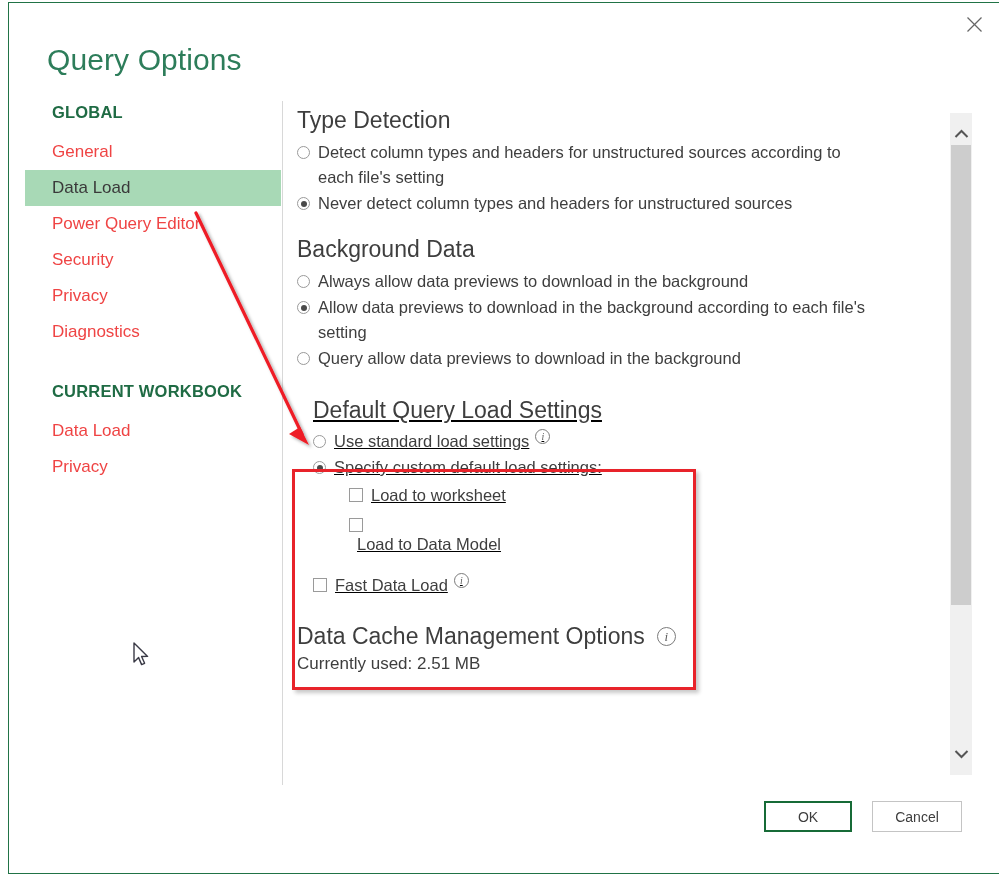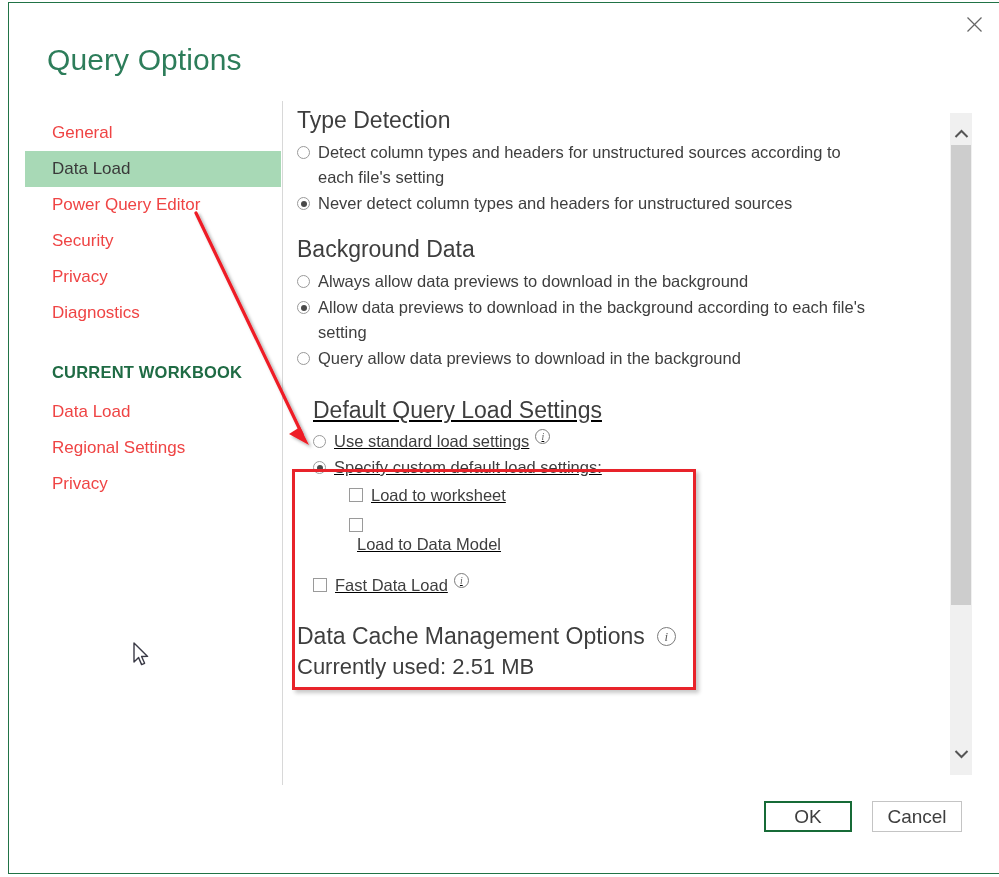--- a/index.html
+++ b/index.html
@@ -197,21 +197,21 @@
     width: 20px; height: 460px;
     background: #cdcdcd;
     cursor: pointer;
   }
 
   
   .btn {
     position: absolute;
     height: 31px;
     background: #ffffff;
-    font-size: 19px;
+    font-size: 14px;
     color: #3e3e3e;
     display: flex; align-items: center; justify-content: center;
     cursor: pointer;
   }
   .btn-ok {
     left: 755px; top: 798px; width: 88px;
     border: 2px solid #176b37;
   }
   .btn-cancel {
     left: 863px; top: 798px; width: 90px;
@@ -237,33 +237,33 @@
           <line x1="1.5" y1="1.5" x2="15.5" y2="15.5" stroke="#666" stroke-width="1.3"></line>
           <line x1="15.5" y1="1.5" x2="1.5" y2="15.5" stroke="#666" stroke-width="1.3"></line>
         </svg>
       </span>
     </div>
 
     <div class="dlg-title">Query Options</div>
 
     <div class="sidebar">
 
+      <div class="side-group-title">GLOBAL</div>
       <div style="height:12px"></div>
       <div class="side-item">General</div>
       <div class="side-item active">Data Load</div>
       <div class="side-item">Power Query Editor</div>
       <div class="side-item">Security</div>
       <div class="side-item">Privacy</div>
       <div class="side-item">Diagnostics</div>
 
       <div style="height:32px"></div>
       <div class="side-group-title">CURRENT WORKBOOK</div>
       <div style="height:12px"></div>
       <div class="side-item">Data Load</div>
-      <div class="side-item">Regional Settings</div>
       <div class="side-item">Privacy</div>
     </div>
 
     <div class="divider"></div>
 
     <div class="content">
 
       <div class="grp">
         <div class="sec-head">Type Detection</div>
 
@@ -323,21 +323,21 @@
           <span class="lbl">Fast Data Load</span>
           <span class="info-ico">i</span>
         </div>
       </div>
 
       <div class="grp" style="margin-top:25px;">
         <div class="sec-head" style="margin-bottom:4px;">
           <span>Data Cache Management Options</span>
           <span class="info-ico">i</span>
         </div>
-        <div style="font-size:22px;color:#3e3e3e;">Currently used: 2.51 MB</div>
+        <div style="font-size:17px;color:#3e3e3e;">Currently used: 2.51 MB</div>
       </div>
 
     </div>
 
     <div class="redbox"></div>
 
     <div class="sbar">
       <div class="sbar-btn sbar-up">
         <span>
           <svg width="15" height="10" viewBox="0 0 15 10">

